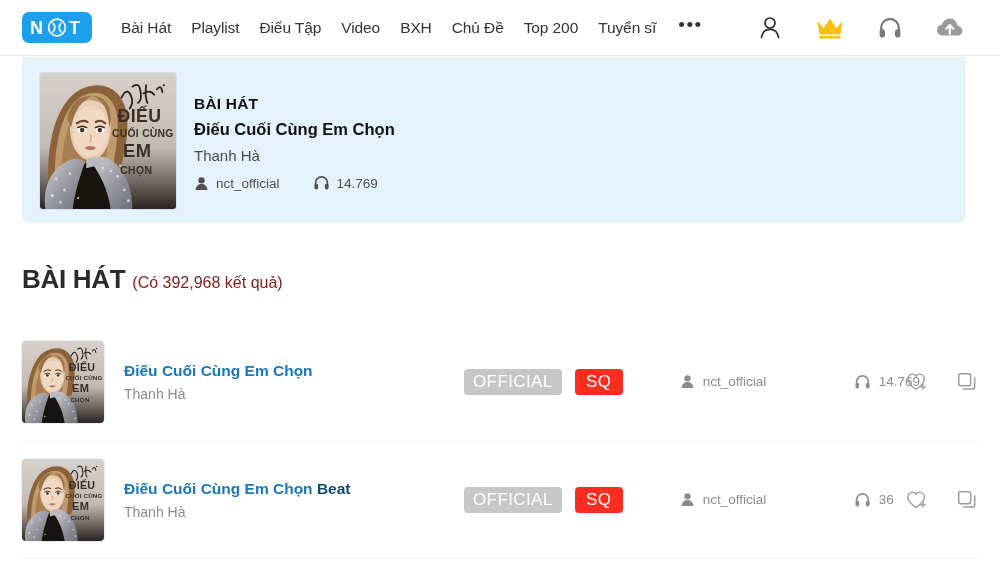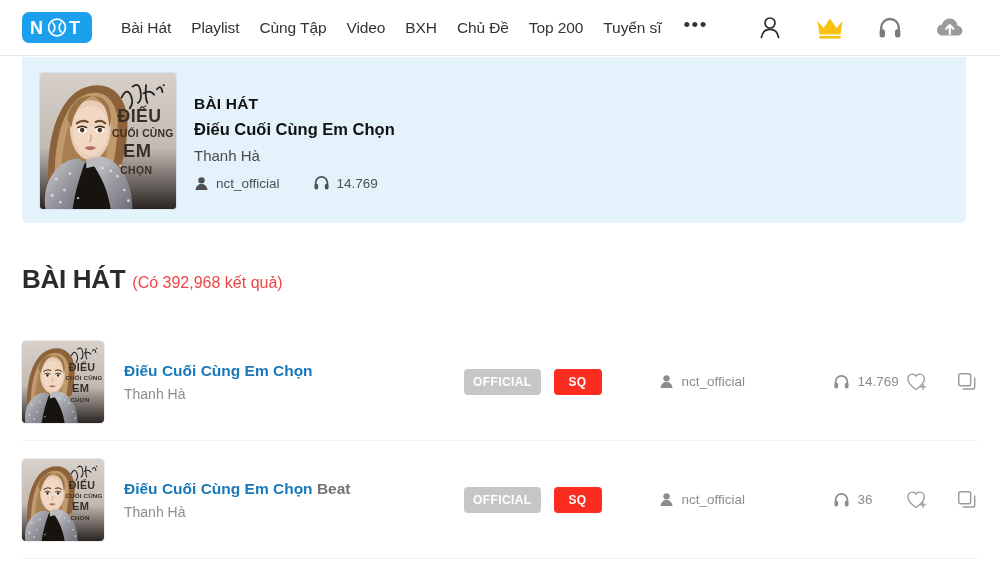--- a/index.html
+++ b/index.html
@@ -107,21 +107,21 @@
   .section-head {
     position: absolute;
     left: 22px; top: 264px;
     display: flex; align-items: baseline;
   }
   .section-title {
     font-size: 26px; font-weight: bold; color: #2b2b2b;
     letter-spacing: -0.3px;
   }
   .section-count {
-    font-size: 16px; color: #ef4444;
+    font-size: 16px; color: #7f1d1d;
     margin-left: 7px;
   }
 
   
   .list { position: absolute; left: 22px; top: 323px; width: 956px; }
   .row {
     position: relative;
     height: 118px;
     border-bottom: 1px solid #f2f2f2;
     display: flex;
@@ -132,31 +132,31 @@
     border-radius: 4px;
     overflow: hidden;
     flex: 0 0 auto;
     box-shadow: 0 0 0 1px rgba(0,0,0,.07);
   }
   .row-names { margin-left: 20px; width: 330px; }
   .row-title {
     font-size: 15.5px; font-weight: bold; color: #1878b9;
     cursor: pointer; line-height: 1.25;
   }
-  .row-title .suffix { color: #737373; }
+  .row-title .suffix { color: #0c4a6e; }
   .row-artist {
     font-size: 14px; color: #8c8c8c;
     margin-top: 6px;
   }
   .badges { display: flex; align-items: center; gap: 13px; margin-left: 10px; }
   .badge {
     height: 26px; min-width: 62px;
     border-radius: 4px;
     display: flex; align-items: center; justify-content: center;
-    font-size: 12px; font-weight: bold; color: #fff;
+    font-size: 17px; font-weight: normal; color: #fff;
     letter-spacing: 0.4px;
     padding: 0 9px;
     cursor: pointer;
   }
   .badge.official { background: #c6c6c6; }
   .badge.sq { background: #fa2d20; min-width: 48px; }
 
   .row-uploader {
     display: flex; align-items: center; gap: 8px;
     margin-left: 57px; width: 150px;
@@ -268,21 +268,21 @@
       <circle cx="27" cy="9.5" r="8.4" fill="none" stroke="#ffffff" stroke-width="1.7"></circle>
       <path d="M31 5.2 a6 6 0 0 0 0 8.6" fill="none" stroke="#ffffff" stroke-width="1.7" stroke-linecap="round"></path>
       <path d="M23 5.2 a6 6 0 0 1 0 8.6" fill="none" stroke="#ffffff" stroke-width="1.7" stroke-linecap="round"></path>
       <text x="39" y="16" font-family="Liberation Sans, sans-serif" font-size="18" font-weight="bold" fill="#ffffff">T</text>
     </svg>
   </div>
 
   <nav class="nav">
     <span class="nav-item">Bài Hát</span>
     <span class="nav-item">Playlist</span>
-    <span class="nav-item">Cùng Tập</span>
+    <span class="nav-item">Điếu Tập</span>
     <span class="nav-item">Video</span>
     <span class="nav-item">BXH</span>
     <span class="nav-item">Chủ Đề</span>
     <span class="nav-item">Top 200</span>
     <span class="nav-item">Tuyển sĩ</span>
     <span class="nav-more">•••</span>
   </nav>
 
   <div class="header-right">
     <div class="hicon">

